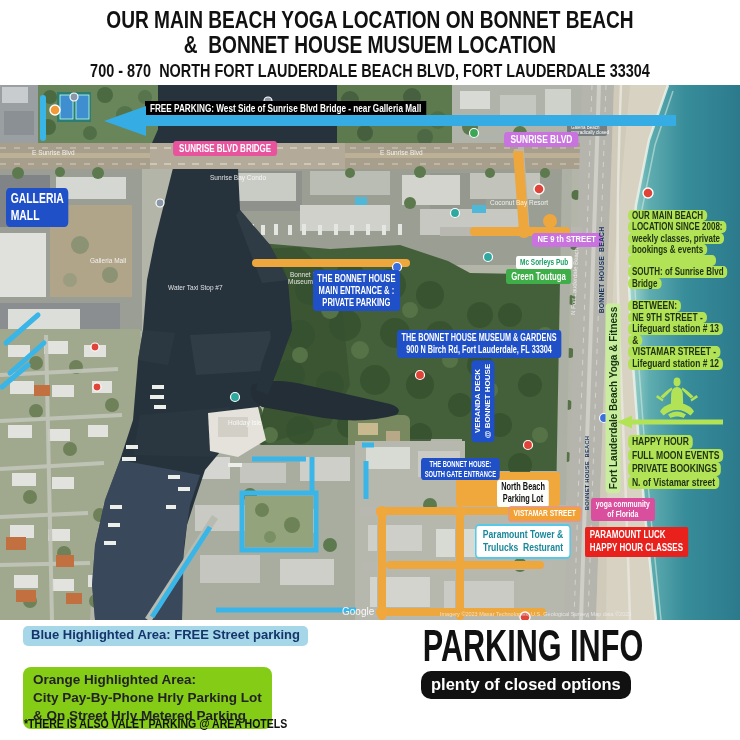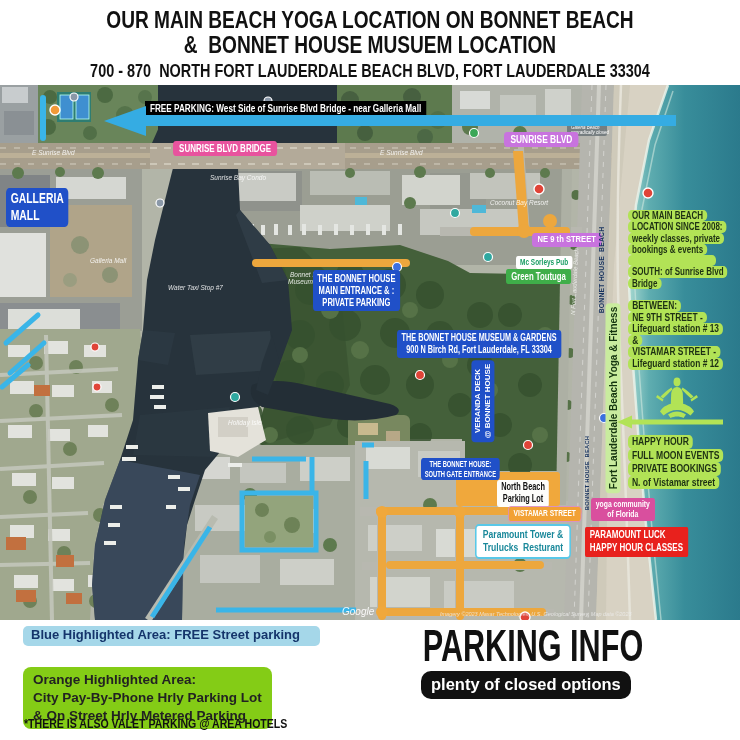--- a/index.html
+++ b/index.html
@@ -13,21 +13,21 @@
 </head>
 <body>
 <div id="page">
 
   <div class="lbl" style="left:0;width:740px;top:6px;text-align:center;font-size:24.5px;color:#111;transform:scaleX(0.78);transform-origin:center;">OUR MAIN BEACH YOGA LOCATION ON BONNET BEACH</div>
 
   <div class="lbl" style="left:0;width:740px;top:31px;text-align:center;font-size:24.5px;color:#111;transform:scaleX(0.78);transform-origin:center;">&amp;&nbsp; BONNET HOUSE MUSUEM LOCATION</div>
 
   <div class="lbl" style="left:0;width:740px;top:60px;text-align:center;font-size:19px;color:#111;transform:scaleX(0.76);transform-origin:center;">700 - 870&nbsp; NORTH FORT LAUDERDALE BEACH BLVD, FORT LAUDERDALE 33304</div>
 
-  <div id="map" style="position:absolute;left:0;top:85px;width:740px;height:535px;font-style:italic;">
+  <div id="map" style="position:absolute;left:0;top:85px;width:740px;height:535px;">
   <svg width="740" height="535" viewBox="0 0 740 535">
     <defs>
       <linearGradient id="ocean" x1="0" y1="0" x2="1" y2="0">
         <stop offset="0" stop-color="#a6d8d0"></stop>
         <stop offset="0.18" stop-color="#5fadb0"></stop>
         <stop offset="0.5" stop-color="#388d9a"></stop>
         <stop offset="1" stop-color="#2b7a8c"></stop>
       </linearGradient>
     </defs>
 
@@ -503,21 +503,21 @@
     <path d="M1,8 L16,1.5 L16,5.5 L107,5.5 L107,10.5 L16,10.5 L16,14.5 Z" fill="#b2e356"></path>
   </svg>
 
   <div style="position:absolute;left:628px;top:435px;font-family:'Liberation Sans',sans-serif;font-weight:bold;font-size:11px;color:#1d3013;line-height:13.6px;white-space:nowrap;transform:scaleX(0.78);transform-origin:left top;">
     <span class="gl">HAPPY HOUR</span><br>
     <span class="gl">FULL MOON EVENTS</span><br>
     <span class="gl">PRIVATE BOOKINGS</span><br>
     <span class="gl">N. of Vistamar street</span>
   </div>
 
-  <div class="lbl" style="left:23px;top:626px;background:#a5d7e9;color:#15356b;font-size:13px;padding:2px 20px 3px 8px;border-radius:5px;">Blue Highlighted Area: FREE Street parking</div>
+  <div class="lbl" style="left:23px;top:626px;background:#a5d7e9;color:#15356b;font-size:13px;padding:2px 8px 3px 8px;border-radius:5px;">Blue Highlighted Area: FREE Street parking</div>
 
   <div class="lbl" style="left:23px;top:667px;background:#84cc16;color:#222;font-size:13.5px;padding:4px 10px 5px 10px;border-radius:8px;line-height:1.32;">Orange Highlighted Area:<br>City Pay-By-Phone Hrly Parking Lot<br>&amp; On Street Hrly Metered Parking</div>
 
   <div class="lbl" style="left:24px;top:718px;color:#111;font-size:12px;transform:scaleX(0.88);transform-origin:left top;">*THERE IS ALSO VALET PARKING @ AREA HOTELS</div>
 
   <div class="lbl" style="left:313px;top:620px;width:440px;text-align:center;font-size:45px;color:#111;transform:scaleX(0.68);transform-origin:center;">PARKING INFO</div>
 
   <div class="lbl" style="left:421px;top:671px;background:#111;color:#fff;font-size:16.5px;padding:4px 10px 5px 10px;border-radius:10px;">plenty of closed options</div>
 
 </div>

